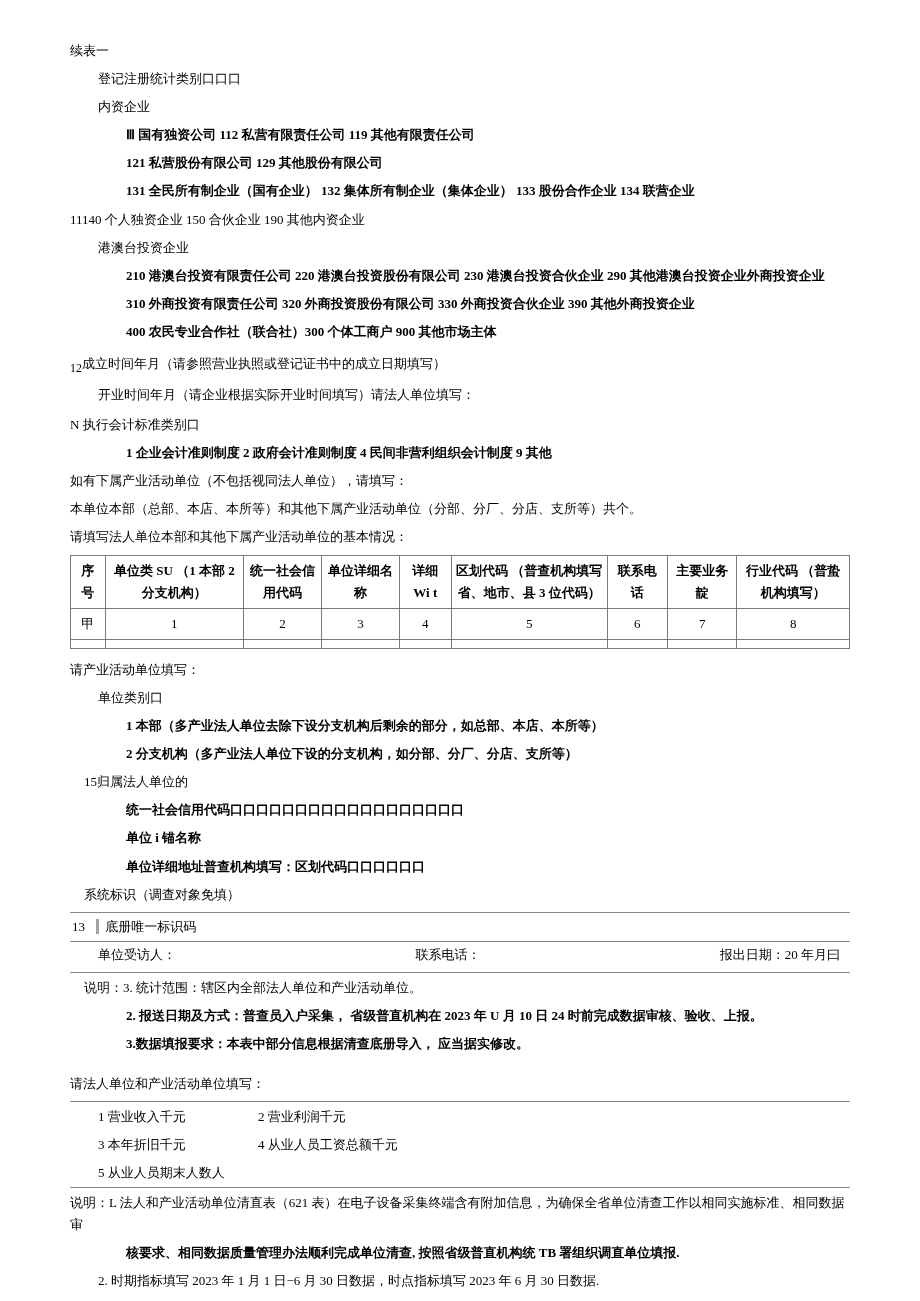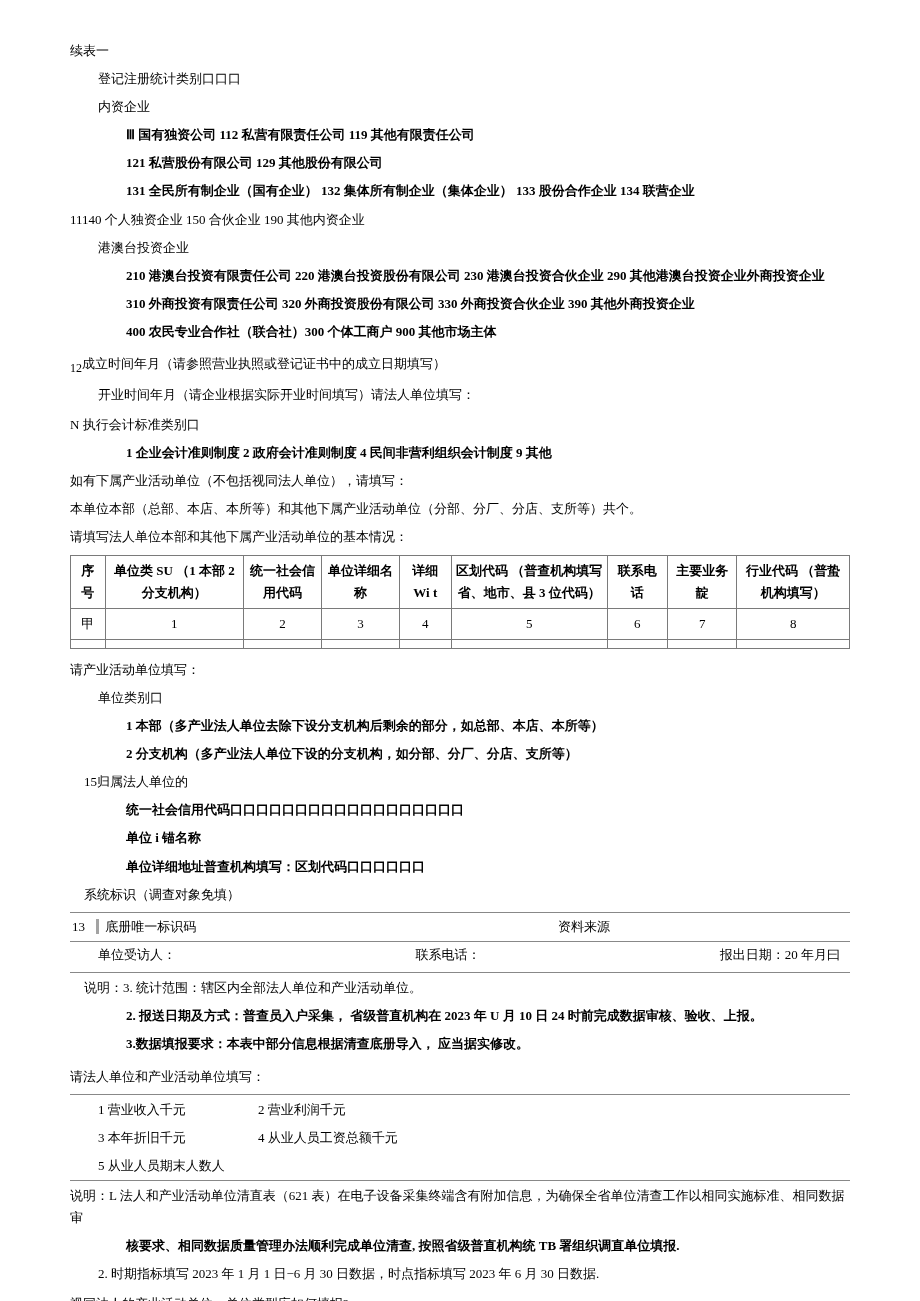--- a/index.html
+++ b/index.html
@@ -131,35 +131,34 @@
 <div class="block ind2">统一社会信用代码口口口口口口口口口口口口口口口口口口</div>
 <div class="block ind2">单位 i 锚名称</div>
 <div class="block ind2">单位详细地址普查机构填写：区划代码口口口口口口</div>
 
 <div class="block" style="padding-left:14px">系统标识（调查对象免填）</div>
 <div class="sys-row row-spread">
   <div>
     <span class="bold" style="padding:0 8px 0 2px">13</span>
     <span style="border-left:3px solid #a3a3a3;padding-left:6px">底册唯一标识码</span>
   </div>
-  <div style="padding-right:240px">资料来源</div>
 </div>
 
 <div class="block row-spread" style="padding:2px 10px 0 28px">
   <span>单位受访人：</span>
   <span>联系电话：</span>
   <span>报出日期：20      年月曰</span>
 </div>
 <hr class="thin">
 
 <div class="block" style="padding-left:14px">说明：3. 统计范围：辖区内全部法人单位和产业活动单位。</div>
 <div class="block ind2">2. 报送日期及方式：普查员入户采集， 省级普直机构在 2023 年 U 月 10 日 24 时前完成数据审核、验收、上报。</div>
 <div class="block ind2">3.数据填报要求：本表中部分信息根据清查底册导入， 应当据实修改。</div>
 
-<div class="block" style="margin-top:11px">请法人单位和产业活动单位填写：</div>
+<div class="block" style="margin-top:18px">请法人单位和产业活动单位填写：</div>
 <hr class="thin">
 <div class="block" style="padding-left:28px;display:flex">
   <span style="width:160px">1 营业收入千元</span>
   <span>2 营业利润千元</span>
 </div>
 <div class="block" style="padding-left:28px;display:flex">
   <span style="width:160px">3 本年折旧千元</span>
   <span>4 从业人员工资总额千元</span>
 </div>
 <div class="block underline" style="padding-left:28px">5 从业人员期末人数人</div>

